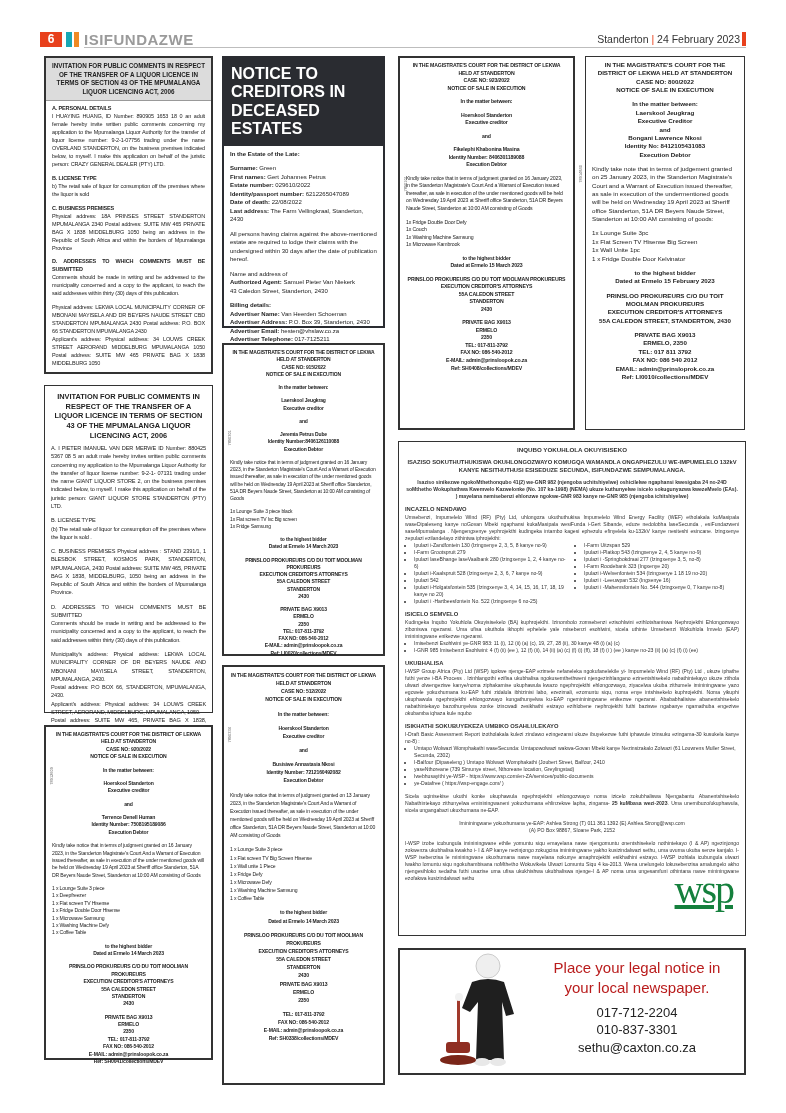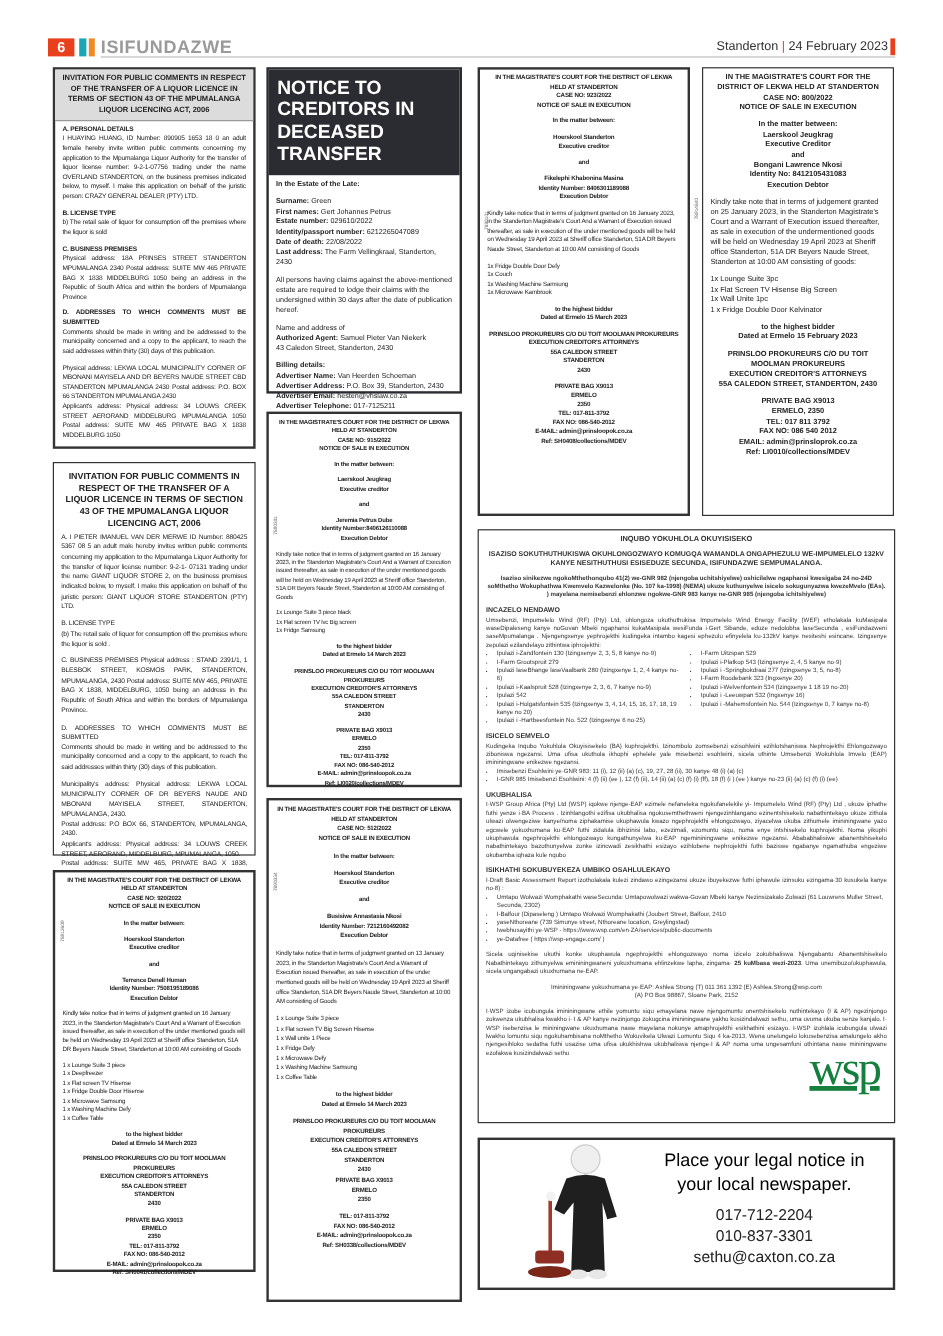--- a/index.html
+++ b/index.html
@@ -24,21 +24,21 @@
   .gray-hd { background:#dcdcdc; padding:4px 6px; font-weight:bold; text-align:center; font-size:6.3px; line-height:1.35; border-bottom:1px solid #999; }
   .pad { padding:4px 6px; }
   .just { text-align:justify; }
   .dark-hd { background:#2a2c31; color:#fff; padding:7px 7px; font-size:16px; font-weight:bold; line-height:1.15; }
   .vcode { position:absolute; font-size:4px; color:#666; writing-mode:vertical-rl; transform:rotate(180deg); }
   ul.bl { margin:0; padding-left:9px; }
   ul.bl li { margin:0; }
   .two { display:flex; gap:6px; }
   .two > ul { flex:1; }
   .wsp { position:absolute; right:12px; font-size:40px; color:#15803d; font-family:"Liberation Serif", serif; letter-spacing:-2px;text-decoration:underline; }
-  .ad-line { font-size:15px; color:#000000; line-height:1.35; }
+  .ad-line { font-size:15px; color:#b91c1c; line-height:1.35; }
   .ad-num { font-size:13px; line-height:1.35; color:#222; }
 </style>
 </head>
 <body>
 
 <div class="hdr">
   <div class="pg">6</div>
   <div class="bar1"></div>
   <div class="bar2"></div>
   <div class="sect">ISIFUNDAZWE</div>
@@ -65,21 +65,21 @@
     <div class="sp"></div>
     <p class="b">D. ADDRESSES TO WHICH COMMENTS MUST BE SUBMITTED</p>
     <p>Comments should be made in writing and be addressed to the municipality concerned and a copy to the applicant, to reach the said addresses within thirty (30) days of this publication.</p>
     <div class="sp"></div>
     <p>Physical address: LEKWA LOCAL MUNICIPALITY CORNER OF MBONANI MAYISELA AND DR BEYERS NAUDE STREET CBD STANDERTON MPUMALANGA 2430 Postal address: P.O. BOX 66 STANDERTON MPUMALANGA 2430</p>
     <p>Applicant's address: Physical address: 34 LOUWS CREEK STREET AERORAND MIDDELBURG MPUMALANGA 1050 Postal address: SUITE MW 465 PRIVATE BAG X 1838 MIDDELBURG 1050</p>
   </div>
 </div>
 
 <div class="box" style="left:222px; top:56px; width:163px; height:272px; border-color:#2a2c31;">
-  <div class="dark-hd">NOTICE TO CREDITORS IN DECEASED TRANSFER</div>
+  <div class="dark-hd">NOTICE TO CREDITORS IN DECEASED ESTATES</div>
   <div class="pad" style="font-size:6px; line-height:1.42;">
     <p class="b">In the Estate of the Late:</p>
     <div class="sp"></div>
     <div id="n2fields">
         <p><span class="b">Surname:</span> <span>Green</span></p>
         <p><span class="b">First names:</span> <span>Gert Johannes Petrus</span></p>
         <p><span class="b">Estate number:</span> <span>029610/2022</span></p>
         <p><span class="b">Identity/passport number:</span> <span>6212265047089</span></p>
         <p><span class="b">Date of death:</span> <span>22/08/2022</span></p>
         <p><span class="b">Last address:</span> <span>The Farm Vellingkraal, Standerton, 2430</span></p>

